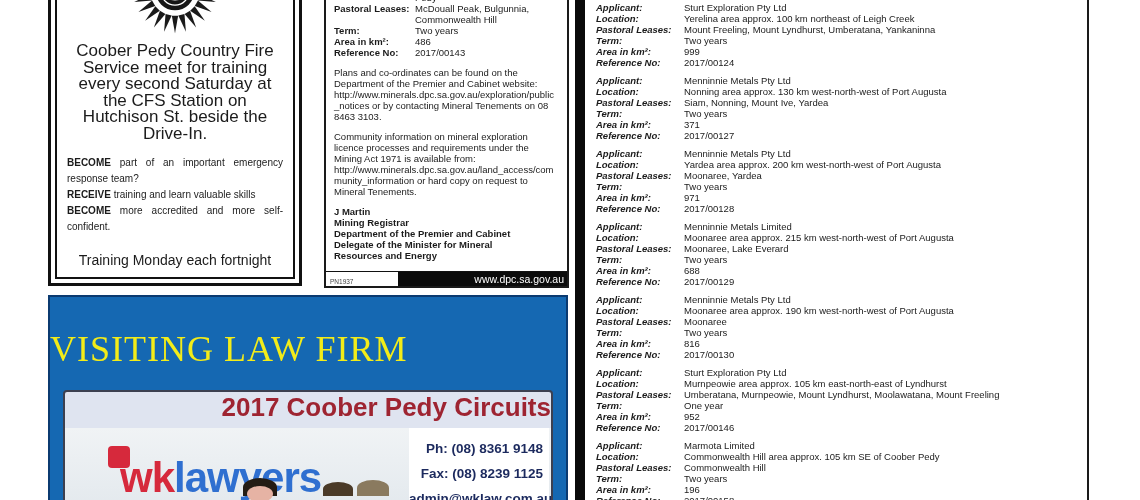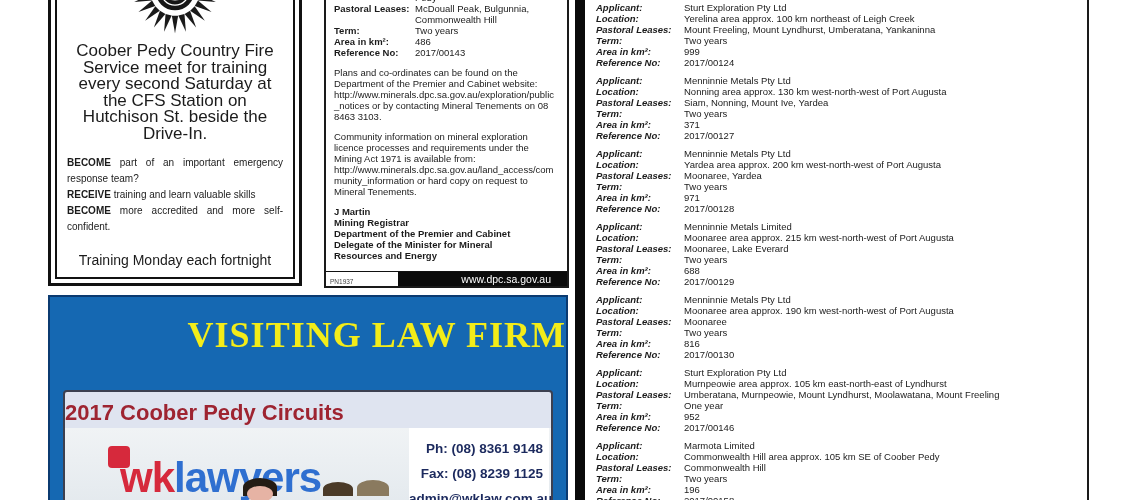--- a/index.html
+++ b/index.html
@@ -22,36 +22,36 @@
             border:2px solid #1a1a1a; background:#fff; padding:6px 8px; font-size:9.5px; line-height:11px; }
   .frow { display:flex; }
   .flabel { font-weight:bold; flex:none; }
   .w80 { width:81px; }
   .w88 { width:88px;font-style:italic; }
   .fval { flex:1; }
   .npara { margin-top:9px; overflow-wrap:anywhere; }
   .nsig { margin-top:9px; font-weight:bold; }
   .pnbar { position:absolute; left:0; right:0; bottom:0; display:flex; align-items:stretch; border-top:1px solid #111; height:15px; }
   .pn { width:72px; font-size:6.5px; color:#444; padding:4px 4px 0; }
-  .pnblack { flex:1; background:#0b0b0b; color:#fff; text-align:right; font-size:10.5px; padding:2px 16px 0; }
+  .pnblack { flex:1; background:#0b0b0b; color:#fff; text-align:right; font-size:10.5px; padding:2px 3px 0; }
 
   
   .apps { position:absolute; left:575px; top:-8px; width:514px; height:520px; background:#fff;
           border-left:10px solid #0a0a0a; border-right:2px solid #1a1a1a;
           padding:10px 6px 0 11px; font-size:9.5px; line-height:11px; }
   .entry { margin-bottom:7px; }
 
   
   .law { position:absolute; left:48px; top:295px; width:520px; height:215px;
          background:#1568b2; border:2px solid #0b3a70; }
-  .law-title { margin-top:17px; text-align:right; font-family:"Liberation Serif", serif;
-               font-weight:bold; font-size:36px; letter-spacing:1px; color:#f3ec19; }
+  .law-title { margin-top:31px; text-align:left; font-family:"Liberation Serif", serif;
+               font-weight:normal; font-size:36px; letter-spacing:1px; color:#f3ec19; }
   .law-panel { position:absolute; left:13px; right:13px; top:93px; height:160px;
                background:#dfe4f0; border:2px solid #3c4050; border-radius:4px; overflow:hidden; }
-  .law-sub { margin-top:8px; text-align:left; font-weight:bold; font-size:22px; color:#9e2431; }
+  .law-sub { margin-top:0; text-align:right; font-weight:bold; font-size:26px; color:#9e2431; }
   .photo { position:absolute; left:0; right:0; top:36px; bottom:0;
            background:linear-gradient(180deg,#f0f3f5 0%, #dde4ea 100%); }
   .logo { position:absolute; left:55px; top:26px; font-size:42px; font-weight:bold; letter-spacing:-1px; }
   .logo .sq { position:absolute; left:-12px; top:-8px; width:22px; height:22px;
               background:#d6293c; border-radius:4px; }
   .logo .wk { color:#d6293c;text-align:right; }
   .logo .rest { color:#2f6fd0; }
   .contact { position:absolute; right:2px; top:0; width:140px; height:100%;
              background:#ffffff; text-align:right; padding:8px 6px 0 0;
              font-weight:bold; font-size:13.5px; line-height:25px; color:#1c2a5e; }

